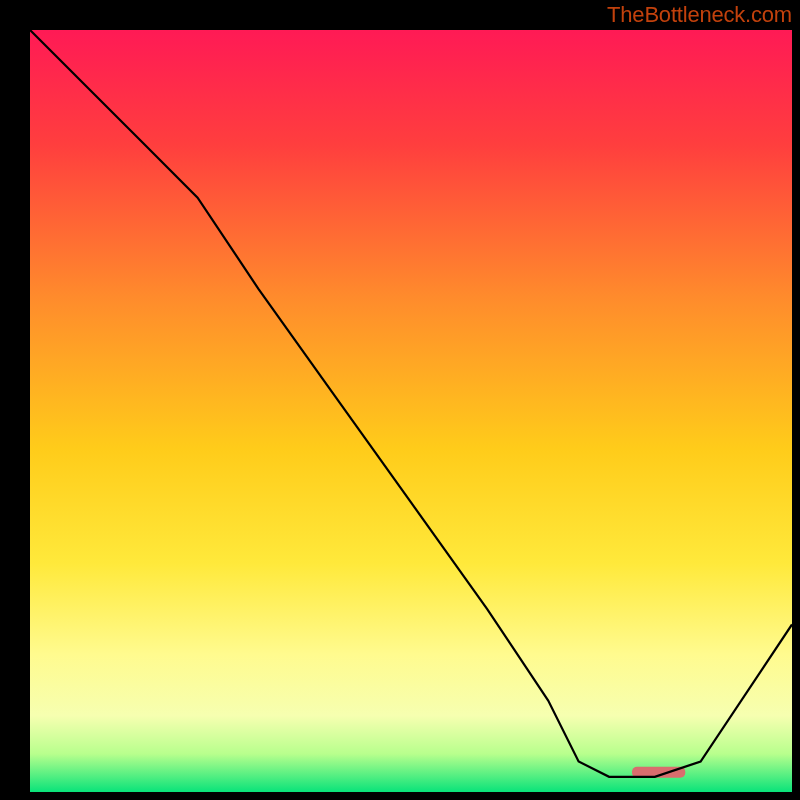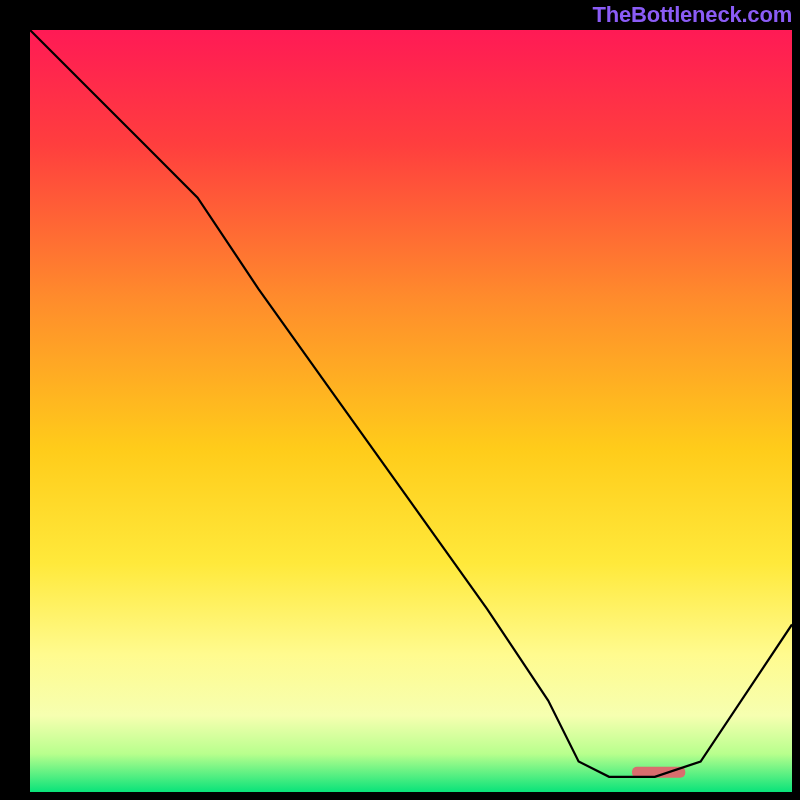--- a/index.html
+++ b/index.html
@@ -22,23 +22,23 @@
     left: 30px;
     top: 30px;
     width: 762px;
     height: 762px;
     overflow: hidden;
   }
   .watermark {
     position: absolute;
     top: 2px;
     right: 8px;
-    color: #8b5cf6;
+    color: #c2410c;
     font-size: 22px;
-    font-weight: 700;
+    font-weight: 400;
     letter-spacing: -0.2px;
     user-select: none;
   }
 </style>
 </head>
 <body>
 
 <div class="frame">
 
   <div class="plot-area">

